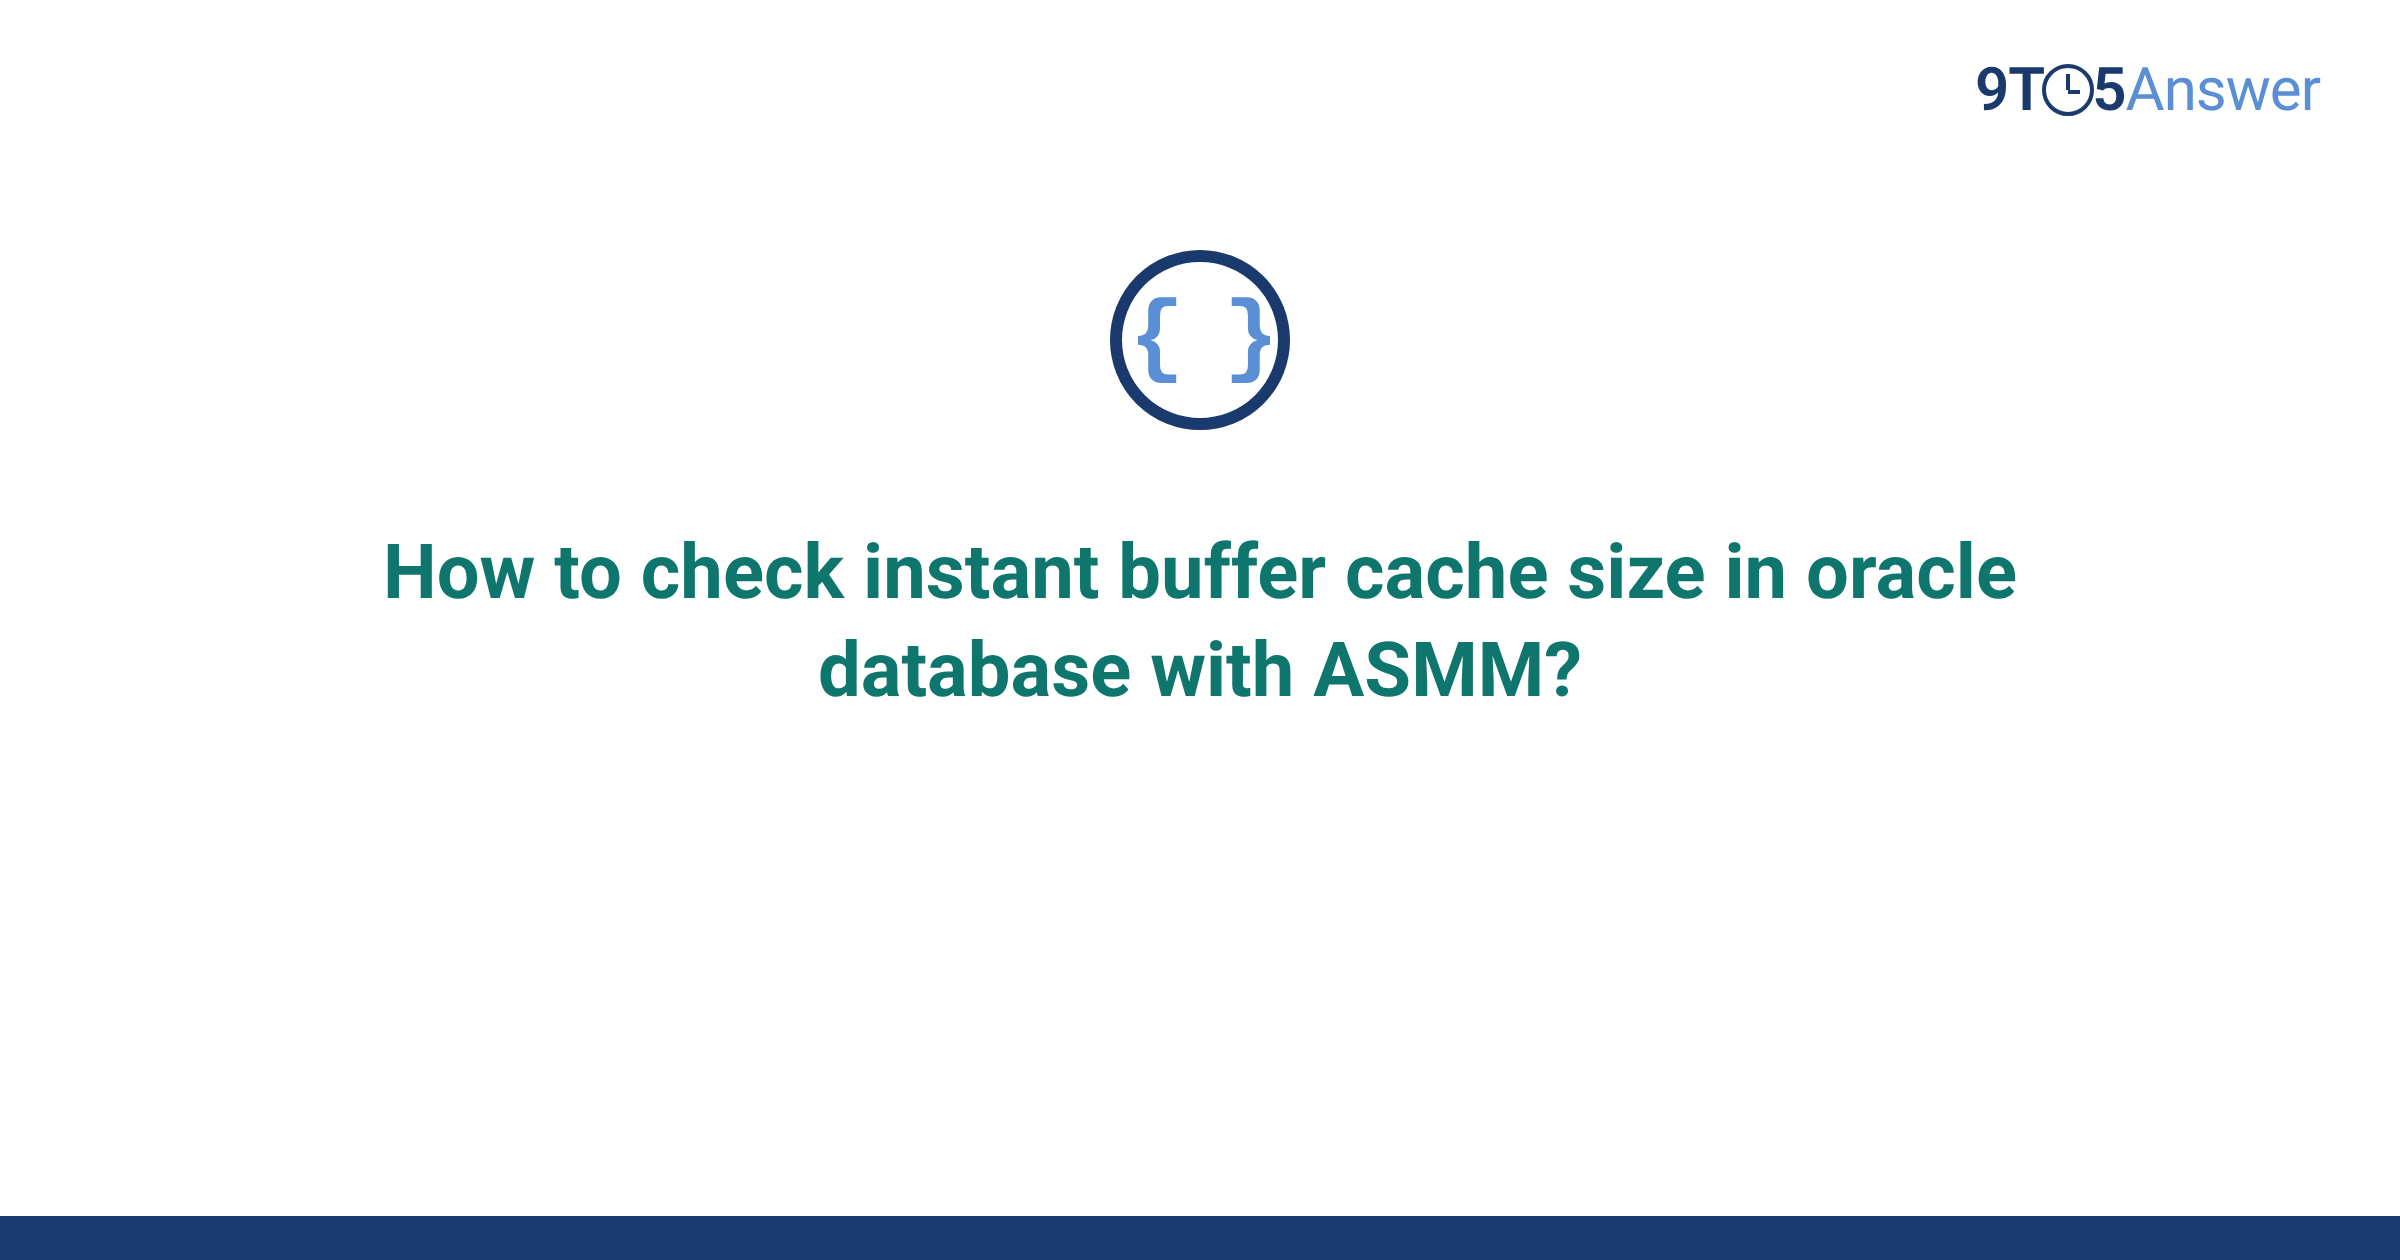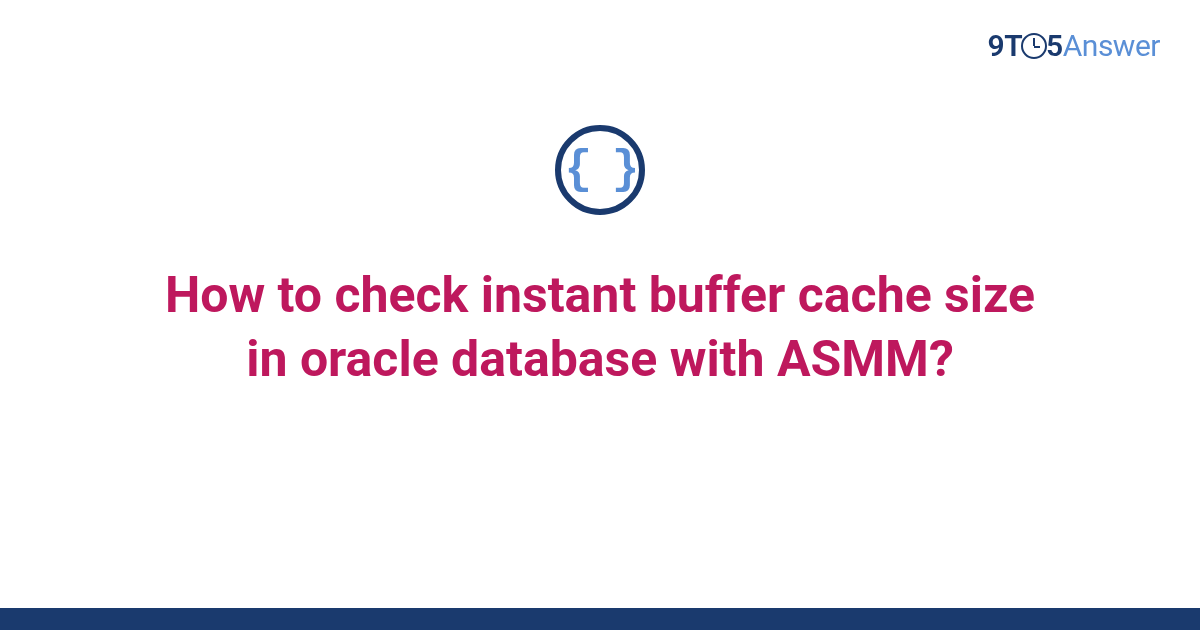--- a/index.html
+++ b/index.html
@@ -92,23 +92,23 @@
     }
     .braces {
       font-size: 46px;
       font-weight: 700;
       color: #5a8fd6;
       font-family: "Courier New", monospace;
       letter-spacing: -4px;
       line-height: 1;
     }
     .title {
-      font-size: 50px;
+      font-size: 38px;
       font-weight: 700;
-      color: #be185d;
+      color: #0f766e;
       text-align: center;
       line-height: 1.28;
       max-width: 1000px;
       padding: 0 40px;
     }
     .bottom-bar {
       position: absolute;
       bottom: 0;
       left: 0;
       right: 0;

